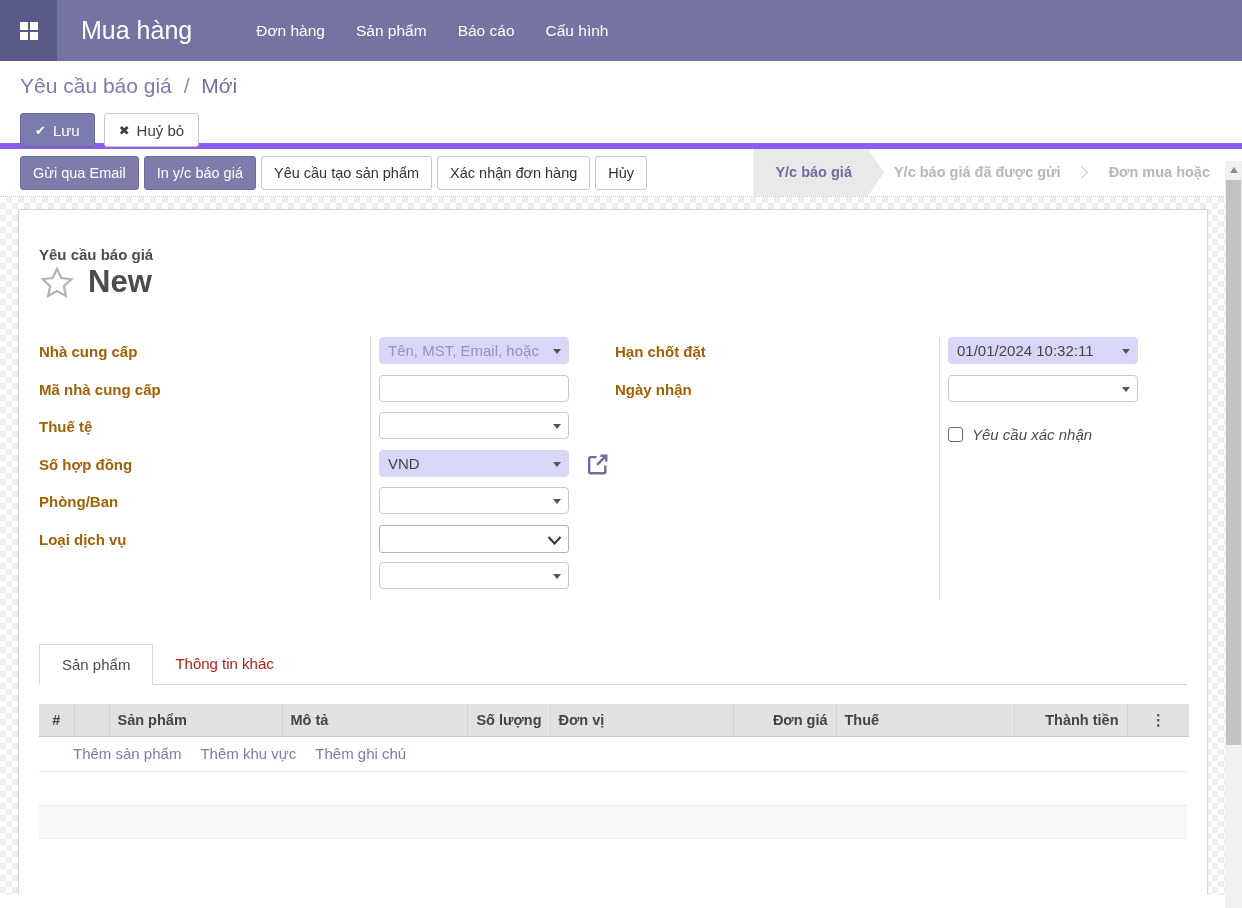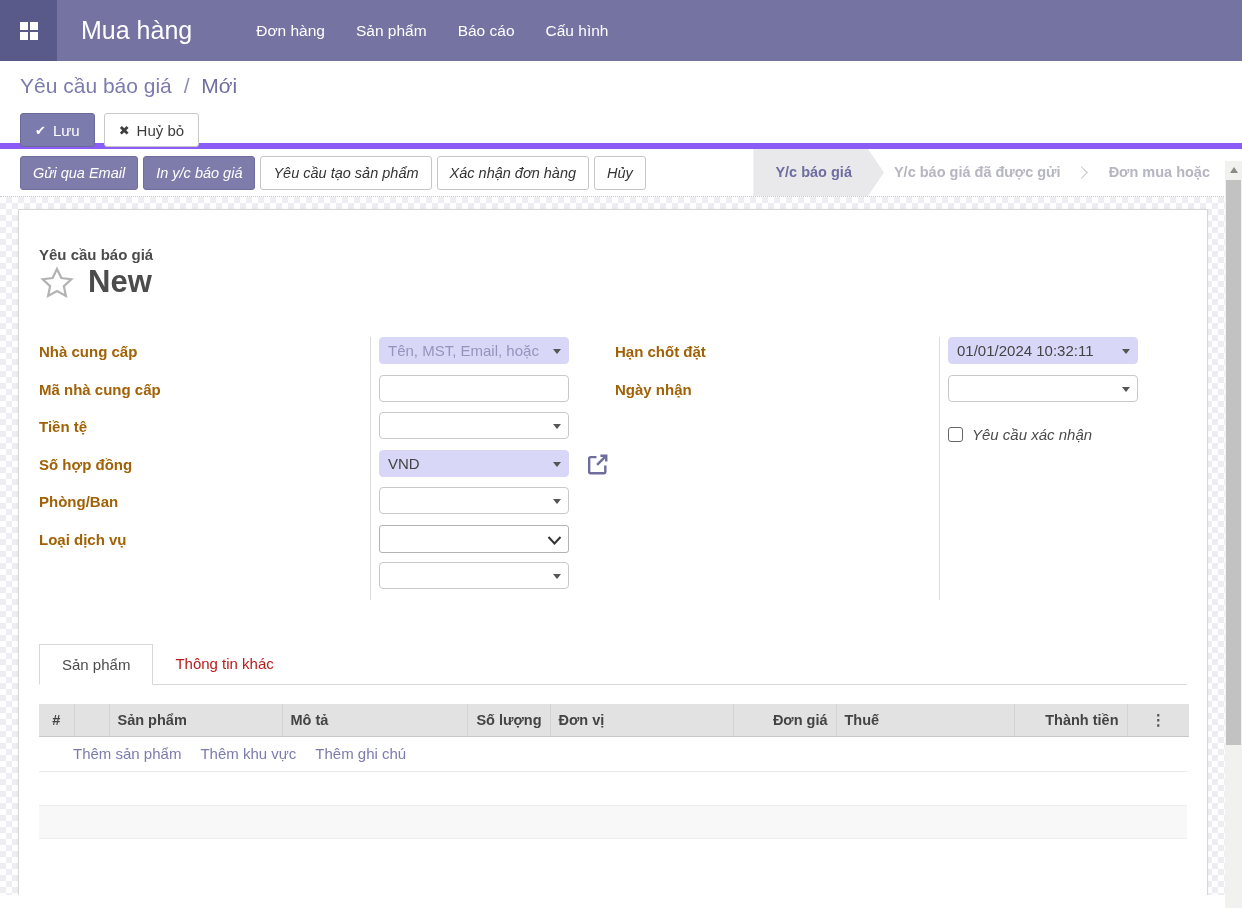--- a/index.html
+++ b/index.html
@@ -24,21 +24,21 @@
   .hdr-buttons { margin-top:15px; display:flex; gap:9px; }
   .btn { font-size:15px; border-radius:3px; padding:6px 14px; cursor:pointer; display:inline-flex; align-items:center; gap:7px; border:1px solid transparent; height:34px;}
   .btn-primary { background:#7c7bad; border-color:#6b6a9c; color:#fff; }
   .btn-default { background:#fff; border-color:#c9c9c9; color:#3e3e3e; }
   .btn .glyph { font-size:13px; }
 
   
   .workspace { height:747px; position:relative; }
   .action-bar { height:48px; background:#fff; border-bottom:1px dotted #c6c6d6; display:flex; justify-content:space-between; align-items:stretch; }
   .action-left { display:flex; align-items:center; gap:5px; padding-left:20px; }
-  .abtn { font-size:14.5px; border-radius:3px; padding:5px 12px; height:34px; cursor:pointer; white-space:nowrap; border:1px solid transparent;font-style:italic;}
+  .abtn { font-size:14.5px; border-radius:3px; padding:5px 12px; height:34px; cursor:pointer; white-space:nowrap; border:1px solid transparent;}
   .abtn.primary { background:#7d7cab; border-color:#6f6e9e; color:#fff; }
   .abtn.default { background:#fff; border-color:#c6c6c6; color:#333; }
   .statusbar { display:flex; align-items:stretch; margin-right:22px; }
   .sb-step { line-height:47px; font-size:14.5px; font-weight:bold; color:#b6b5c2; padding:0 10px; cursor:pointer; white-space:nowrap;}
   .sb-step.active { background:#e9e9eb; color:#6e6da1; padding:0 32px 0 22px;
     clip-path:polygon(0 0, calc(100% - 16px) 0, 100% 50%, calc(100% - 16px) 100%, 0 100%); }
   .sb-sep { width:9px; height:9px; border-top:1px solid #c6c6c6; border-right:1px solid #c6c6c6; transform:rotate(45deg); align-self:center; margin:0 13px 0 6px; }
 
   
   .canvas { height:698px; position:relative; overflow:hidden; background:#fff;
@@ -175,21 +175,21 @@
             </svg>
         </span>
         <div class="record-title">New</div>
       </div>
 
       <div class="form-groups">
         <div class="group grp-left">
           <div class="g-labels">
             <div class="g-label">Nhà cung cấp</div>
             <div class="g-label">Mã nhà cung cấp</div>
-            <div class="g-label">Tiền tệ</div>
+            <div class="g-label">Thuế tệ</div>
             <div class="g-label">Số hợp đồng</div>
             <div class="g-label">Phòng/Ban</div>
             <div class="g-label">Loại dịch vụ</div>
           </div>
           <div class="g-fields">
             <div class="g-row">
                 <span class="m2o">
               <input class="inp req" readonly="" placeholder="Tên, MST, Email, hoặc" style="">
               <span class="caret"></span></span>
             </div>

